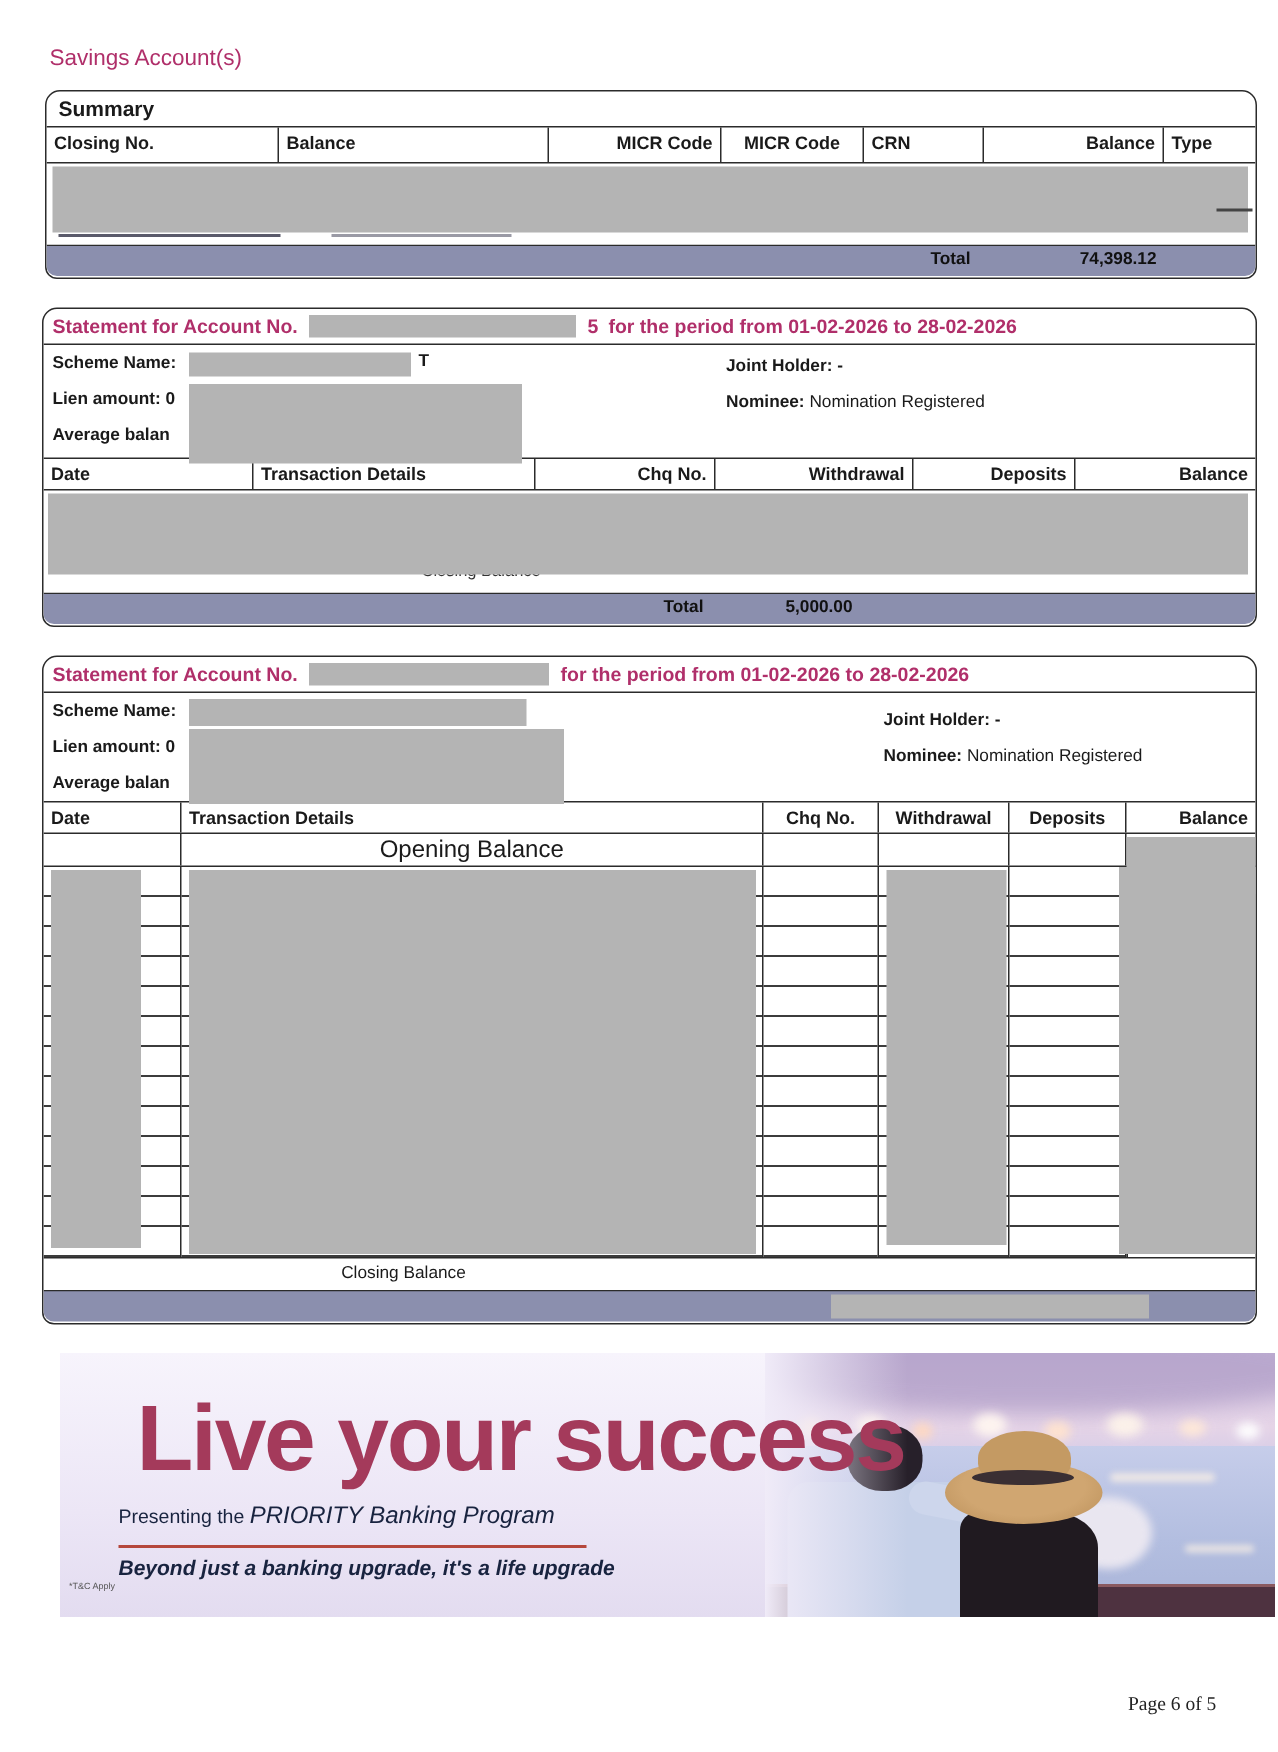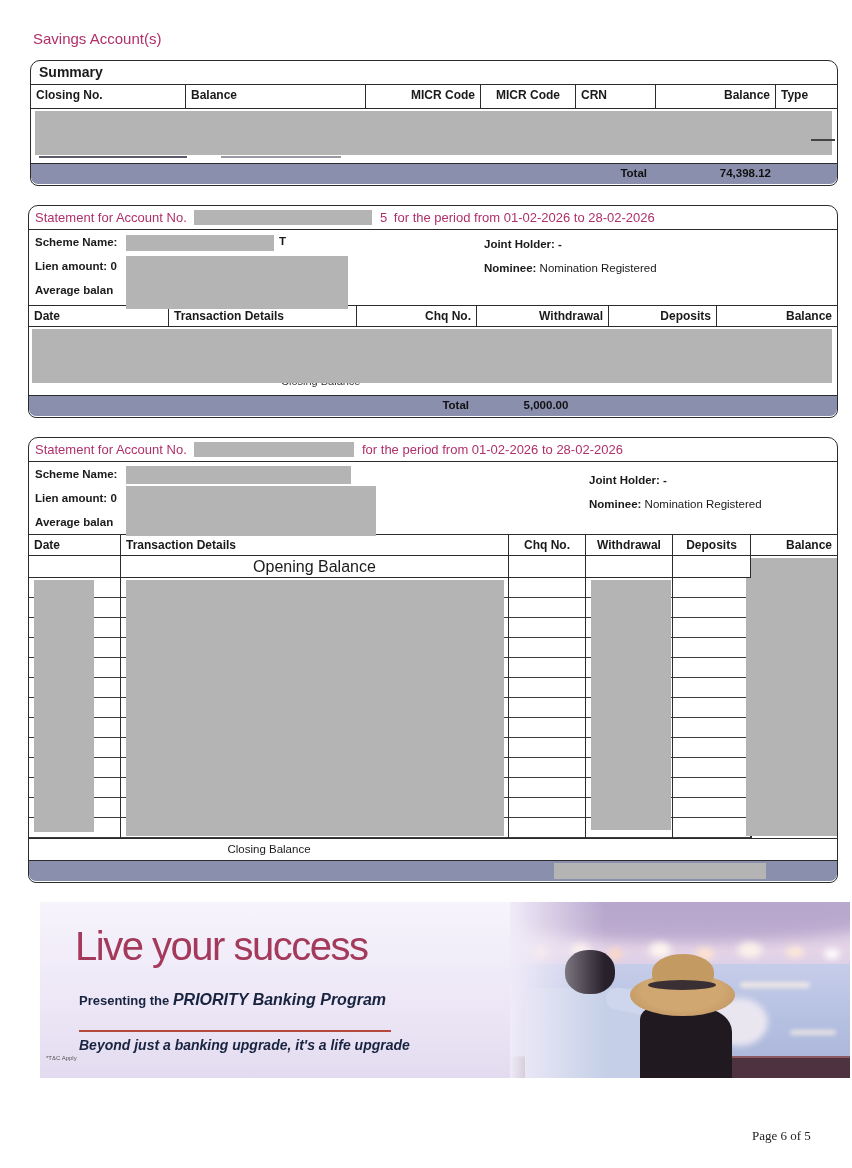--- a/index.html
+++ b/index.html
@@ -11,21 +11,21 @@
     --banner-navy:#18233f;
   }
   *{box-sizing:border-box;margin:0;padding:0}
   body{background:#fff;font-family:"Liberation Sans",sans-serif;color:#1a1a1a;}
   .page{position:relative;width:852px;height:1168px;background:#fff;overflow:hidden;}
 
   .doc-heading{position:absolute;left:33px;top:30px;font-size:15px;font-weight:normal;color:var(--accent-magenta);}
 
   .box{position:absolute;background:#fff;border:1.6px solid var(--border);border-radius:10px 10px 8px 8px;overflow:hidden;}
   .box-title{height:24px;line-height:23px;padding-left:8px;font-weight:bold;font-size:14px;border-bottom:1.6px solid var(--border);}
-  .stmt-title{height:24px;line-height:23px;padding-left:6px;font-weight:normal;font-size:13px;color:var(--accent-magenta);border-bottom:1.6px solid var(--border);white-space:nowrap;}
+  .stmt-title{height:24px;line-height:23px;padding-left:6px;font-weight:bold;font-size:13px;color:var(--accent-magenta);border-bottom:1.6px solid var(--border);white-space:nowrap;}
   .hdr-row{display:flex;font-weight:bold;font-size:12px;border-bottom:1.6px solid var(--border);}
   .hdr-row .cell{height:100%;line-height:21px;padding:0 5px;border-right:1.6px solid var(--border);overflow:hidden;white-space:nowrap;}
   .hdr-row .cell:last-child{border-right:none;flex:1;}
   .col-l{text-align:left}.col-r{text-align:right}.col-c{text-align:center}
 
   .redact{background:var(--redaction);}
   .inline-redact{display:inline-block;height:15px;vertical-align:-3px;margin:0 4px;}
   .abs{position:absolute;}
 
   .total-row{position:relative;background:var(--total-row);border-top:1.2px solid var(--border);font-weight:bold;font-size:11.5px;color:#111;border-radius:0 0 7px 7px;}
@@ -42,22 +42,22 @@
   .grid-body .gcell{height:100%;border-right:1.6px solid var(--border);
      background-image:repeating-linear-gradient(to bottom,transparent 0,transparent 18.6px,#3c3c3c 18.6px,#3c3c3c 20px);}
   .grid-body .gcell:last-child{border-right:none;flex:1;}
   .open-row{display:flex;font-size:16px;border-bottom:1.6px solid var(--border);position:relative;align-items:flex-end;}
   .open-row .ocell{height:100%;border-right:1.6px solid var(--border);line-height:21px;}
   .open-row .ocell:last-child{border-right:none;flex:1;position:relative;}
   .closing-row{position:relative;border-top:1.6px solid var(--border);font-size:11.5px;line-height:21px;}
 
   
   .banner{position:absolute;left:40px;top:902px;width:810px;height:176px;overflow:hidden;background:linear-gradient(180deg,#f7f4fc 0%,#ece6f6 60%,#e3dcf0 100%);}
-  .bn-headline{position:absolute;left:35px;top:22px;font-size:40px;font-weight:normal;letter-spacing:-1.5px;color:var(--banner-maroon);}
-  .bn-sub1{position:absolute;left:39px;top:89px;font-size:13px;font-weight:bold;color:var(--banner-navy);}
+  .bn-headline{position:absolute;left:51px;top:22px;font-size:62px;font-weight:bold;letter-spacing:-1.5px;color:var(--banner-maroon);}
+  .bn-sub1{position:absolute;left:39px;top:100px;font-size:13px;font-weight:normal;color:var(--banner-navy);}
   .bn-sub1 .prog{font-size:16px;font-style:italic;}
   .bn-sub2{position:absolute;left:39px;top:107px;font-size:13.5px;font-weight:bold;color:var(--banner-navy);}
   .bn-line{position:absolute;left:39px;top:128px;width:312px;height:1.6px;background:#b5473c;}
   .bn-tag{position:absolute;left:39px;top:135px;font-size:14px;font-weight:bold;font-style:italic;color:var(--banner-navy);}
   .bn-tnc{position:absolute;left:6px;top:153px;font-size:6px;color:#555;}
   .photo{position:absolute;left:470px;top:0;width:340px;height:176px;overflow:hidden;}
   .sky{position:absolute;inset:0;background:linear-gradient(180deg,#d6c7e3 0%,#e5d4e7 28%,#d0c9e7 45%,#c0c7e7 60%,#b2bddd 100%);}
   .mountains{position:absolute;left:-30px;top:-18px;width:420px;height:58px;background:#9f8cbc;opacity:.55;border-radius:50%;filter:blur(7px);}
   .city{position:absolute;left:0;top:34px;width:340px;height:34px;filter:blur(3px);opacity:.95;background:
     radial-gradient(14px 12px at 30px 16px,#ffe9d8 0 40%,transparent 70%),

